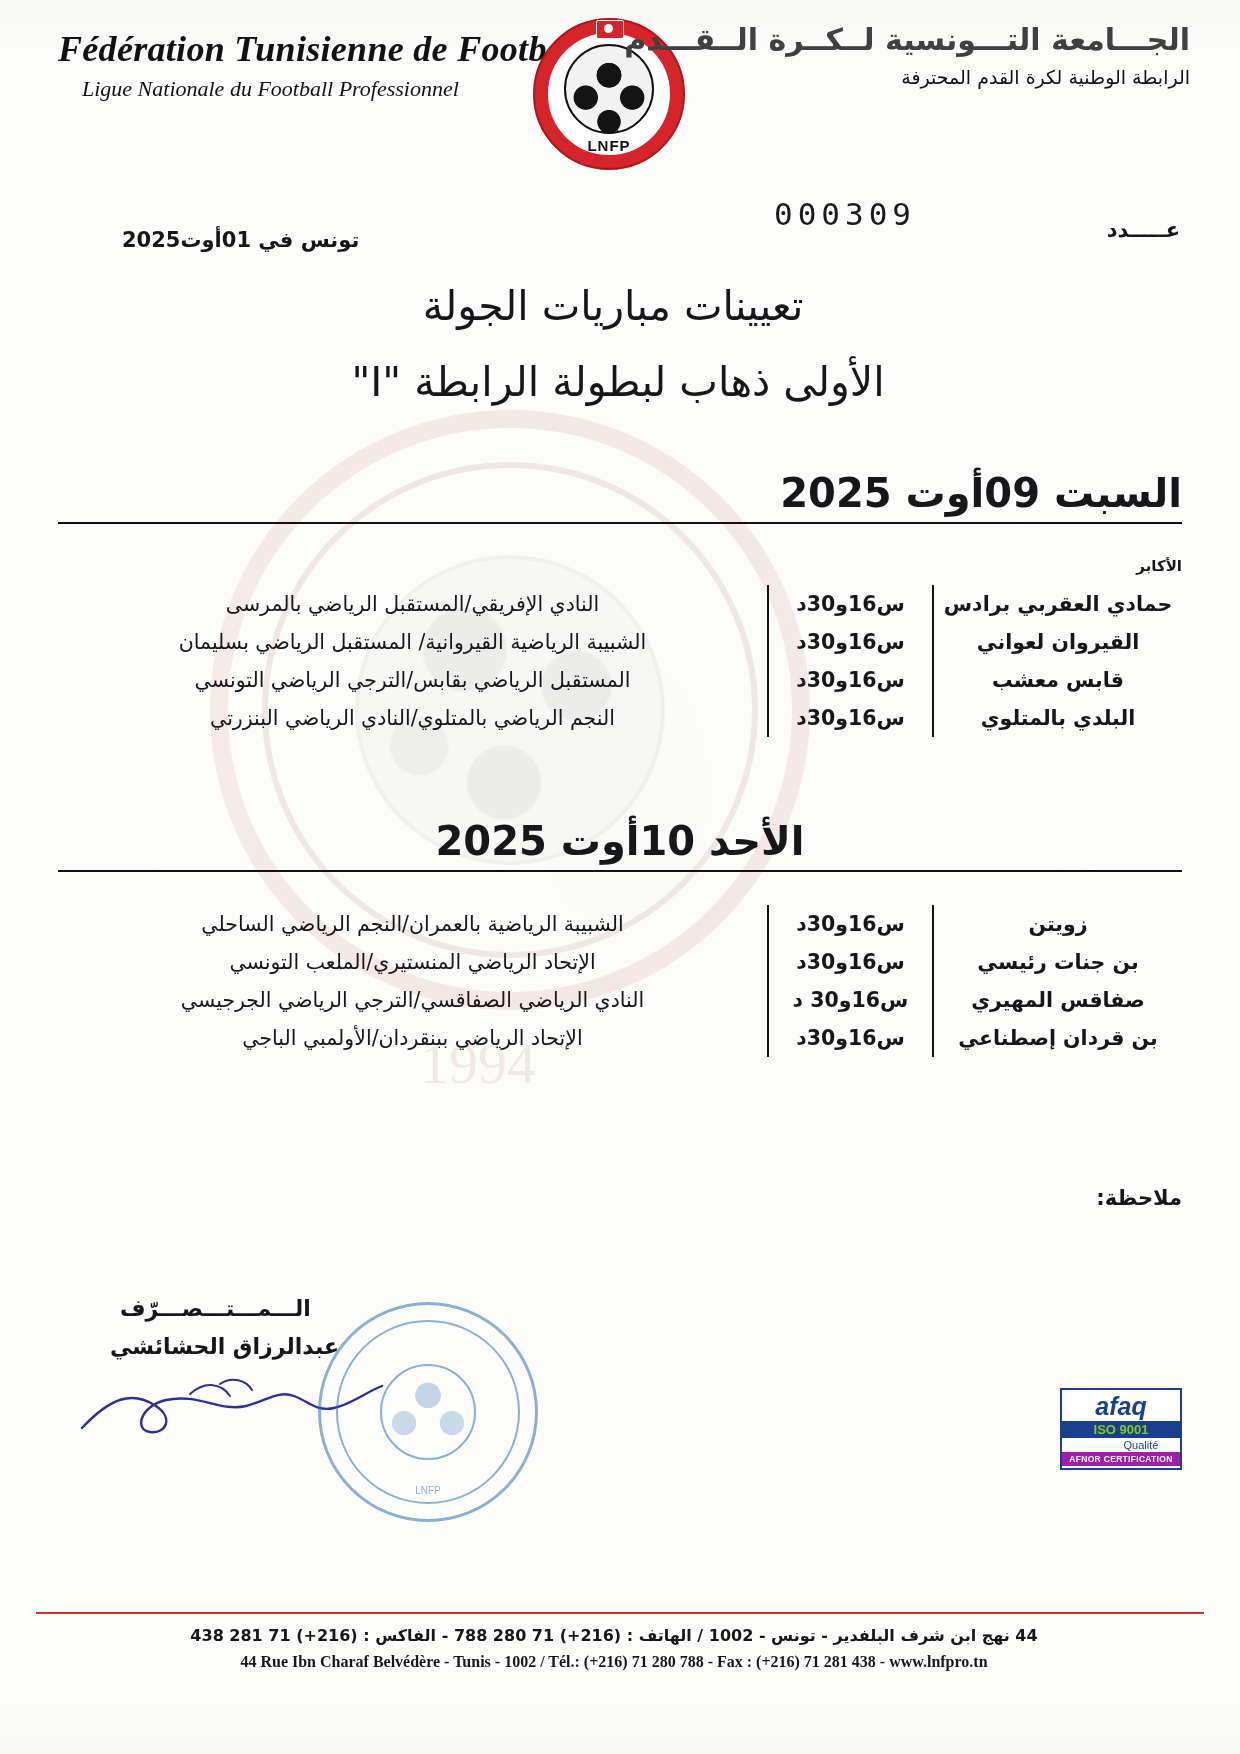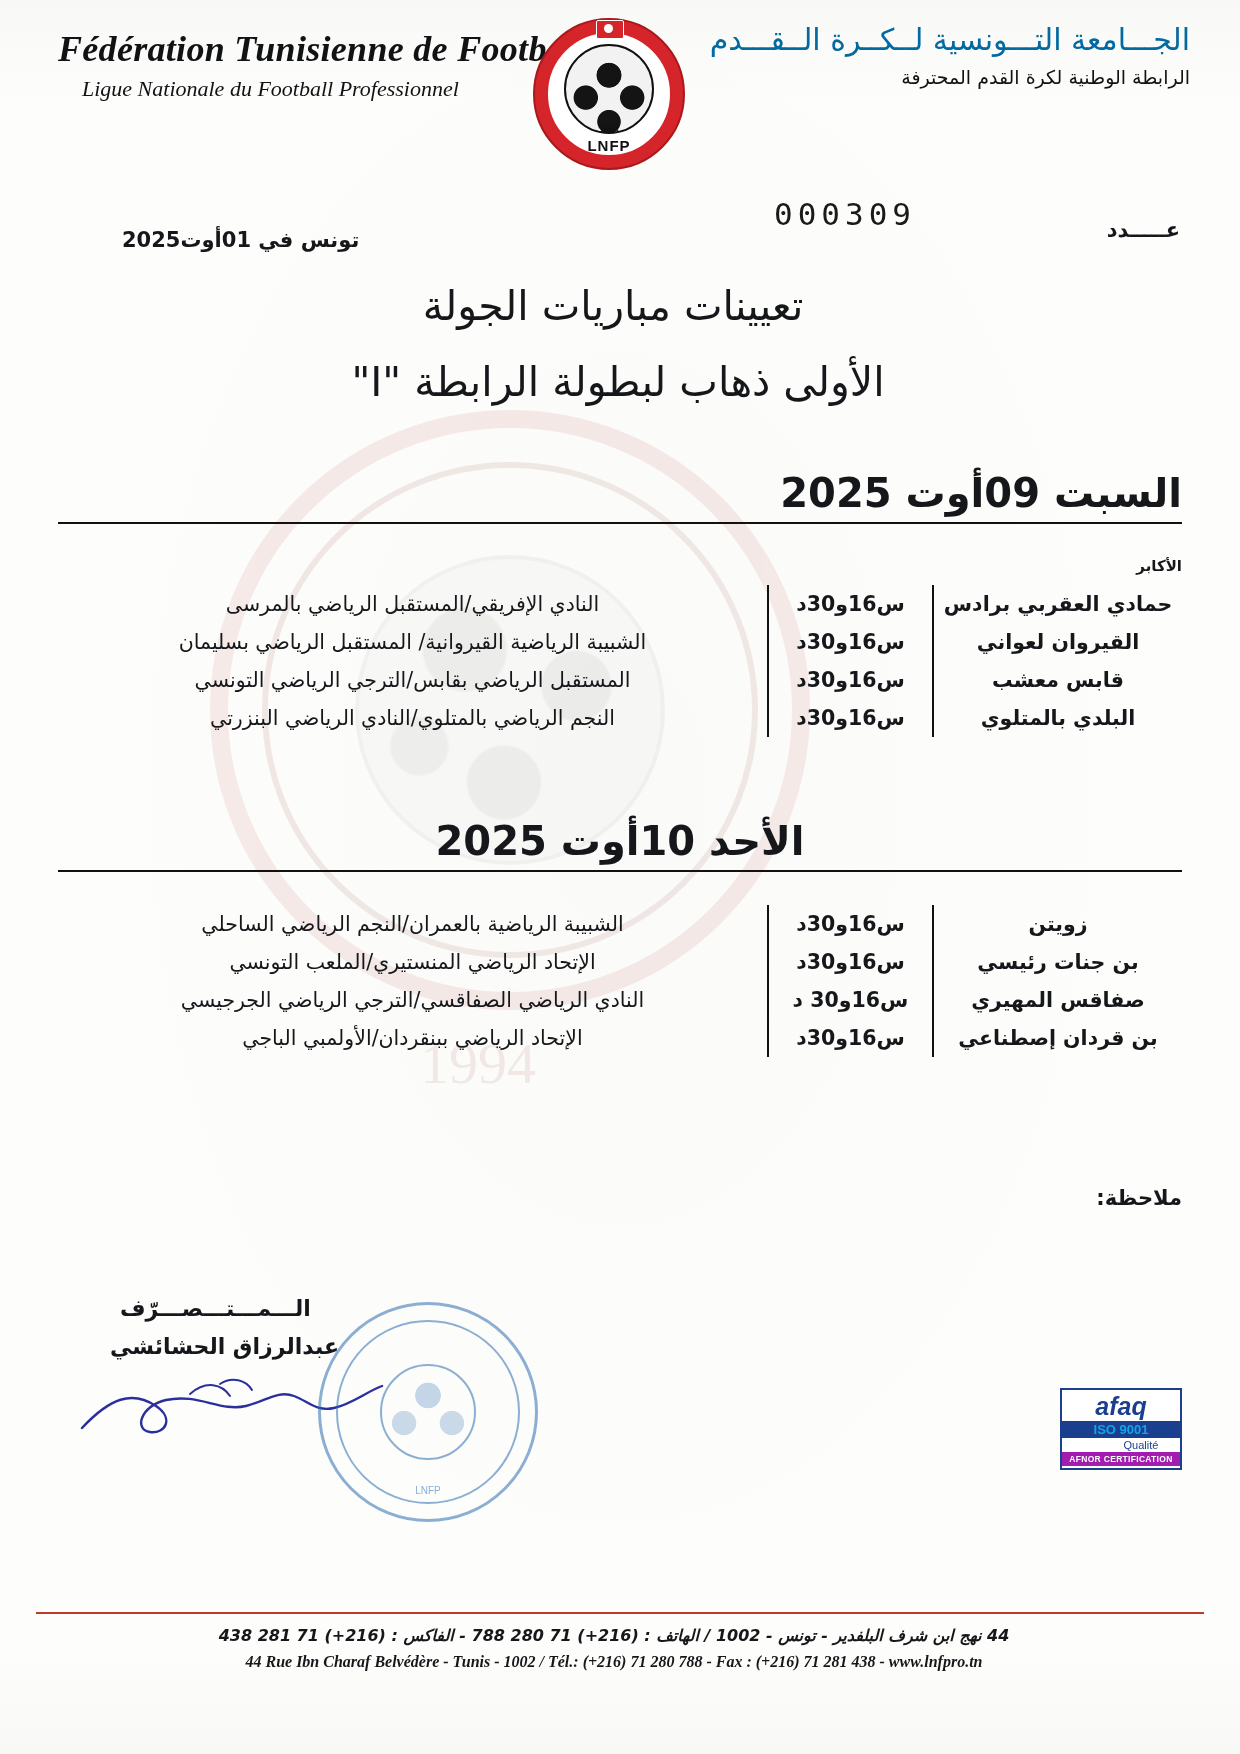--- a/index.html
+++ b/index.html
@@ -106,24 +106,24 @@
   }
   .fed-ar {
     position: absolute;
     right: 50px;
     top: 22px;
     text-align: right;
     direction: rtl;
   }
   .fed-ar .line1 {
     font-family: "DejaVu Sans", sans-serif;
-    font-weight: normal;
+    font-weight: bold;
     font-size: 30px;
     letter-spacing: 1px;
-    color: #0369a1;
+    color: #404040;
   }
   .fed-ar .line2 {
     font-family: "DejaVu Sans", sans-serif;
     font-size: 19px;
     margin-top: 9px;
     color: #101214;
   }
 
   .logo {
     position: absolute;
@@ -423,21 +423,21 @@
     font-weight: bold;
     font-style: italic;
     font-size: 25px;
     color: #1b3f8f;
     line-height: 1;
   }
   .afaq .iso {
     font-family: "Liberation Sans", sans-serif;
     font-weight: bold;
     font-size: 13px;
-    color: #0ea5e9;
+    color: #84cc16;
     background: #1b3f8f;
     margin: 2px 0 0;
     padding: 1px 0;
   }
   .afaq .qual {
     font-family: "Liberation Sans", sans-serif;
     font-size: 11px;
     color: #1b3f8f;
     padding: 1px 0;
     margin-left: 40px;
@@ -460,21 +460,20 @@
     top: 1612px;
     height: 2px;
     background: #c0392b;
   }
   .footer {
     position: absolute;
     left: 0; right: 12px;
     top: 1626px;
     text-align: center;
     font-family: "DejaVu Sans", sans-serif;
-    font-style: italic;
   }
   .footer .ar {
     direction: rtl;
     font-weight: bold;
     font-size: 16px;
     margin-bottom: 8px;
   }
   .footer .fr {
     font-family: "Liberation Serif", serif;
     font-weight: bold;

